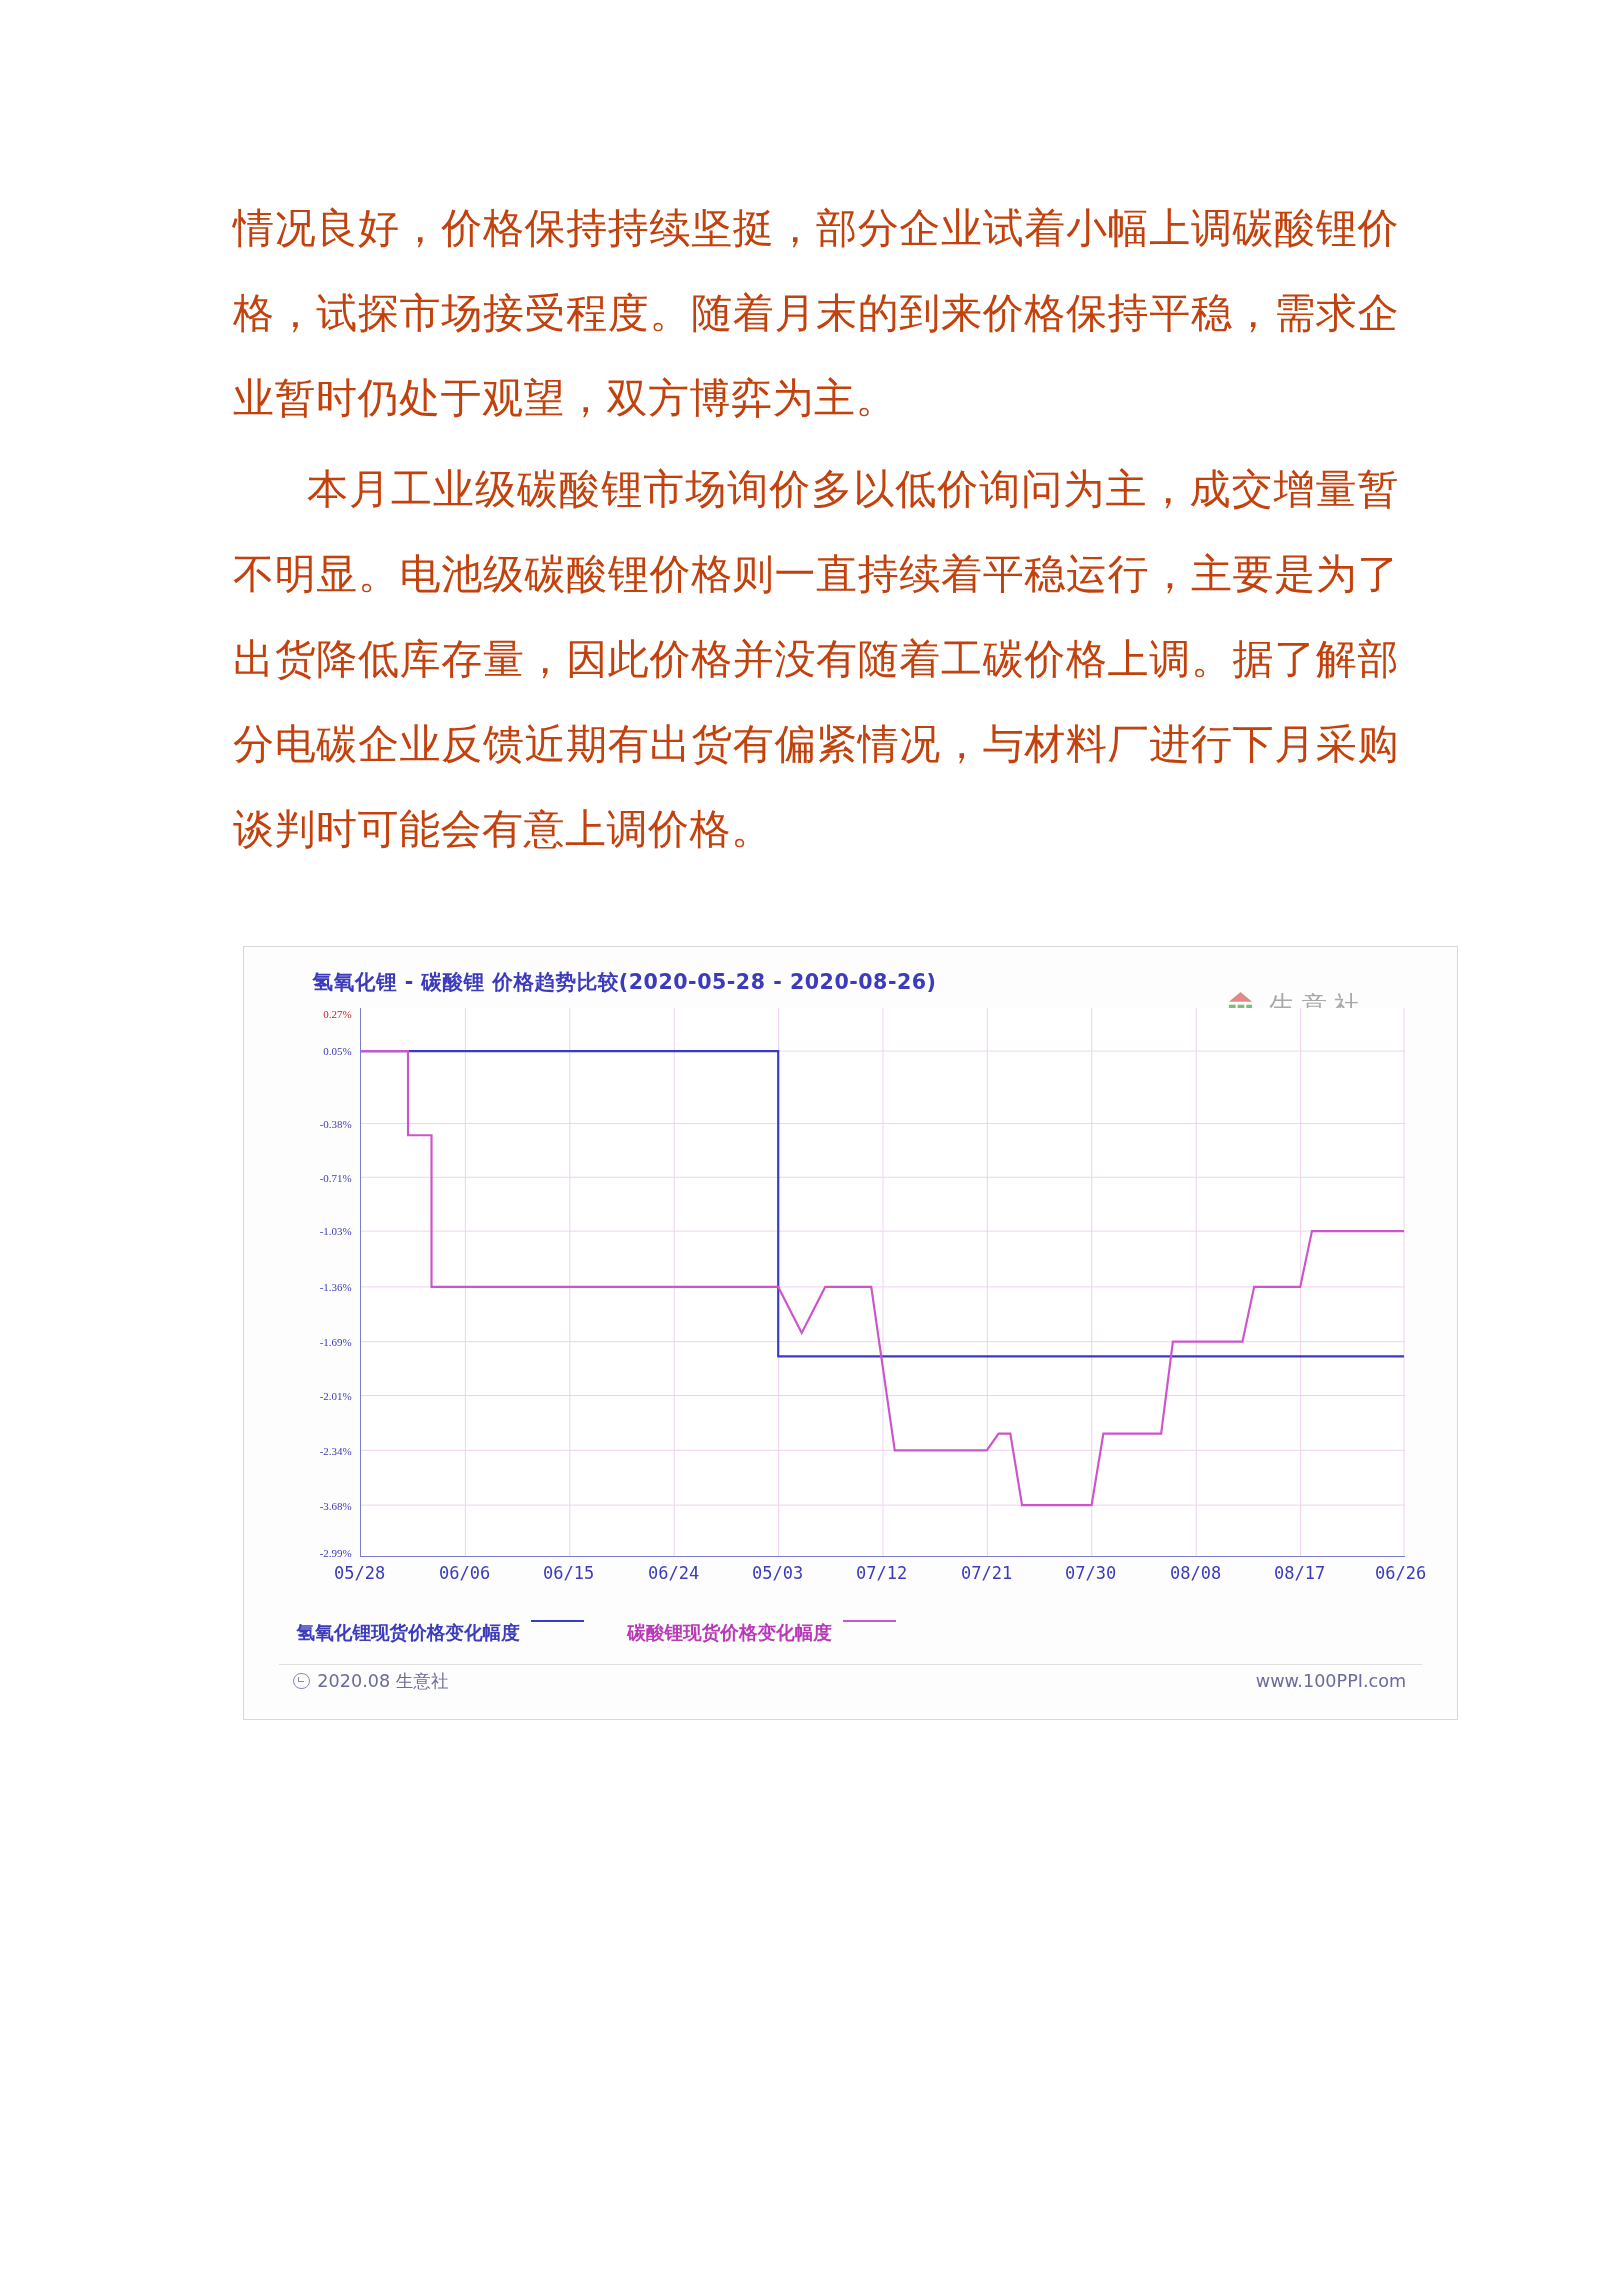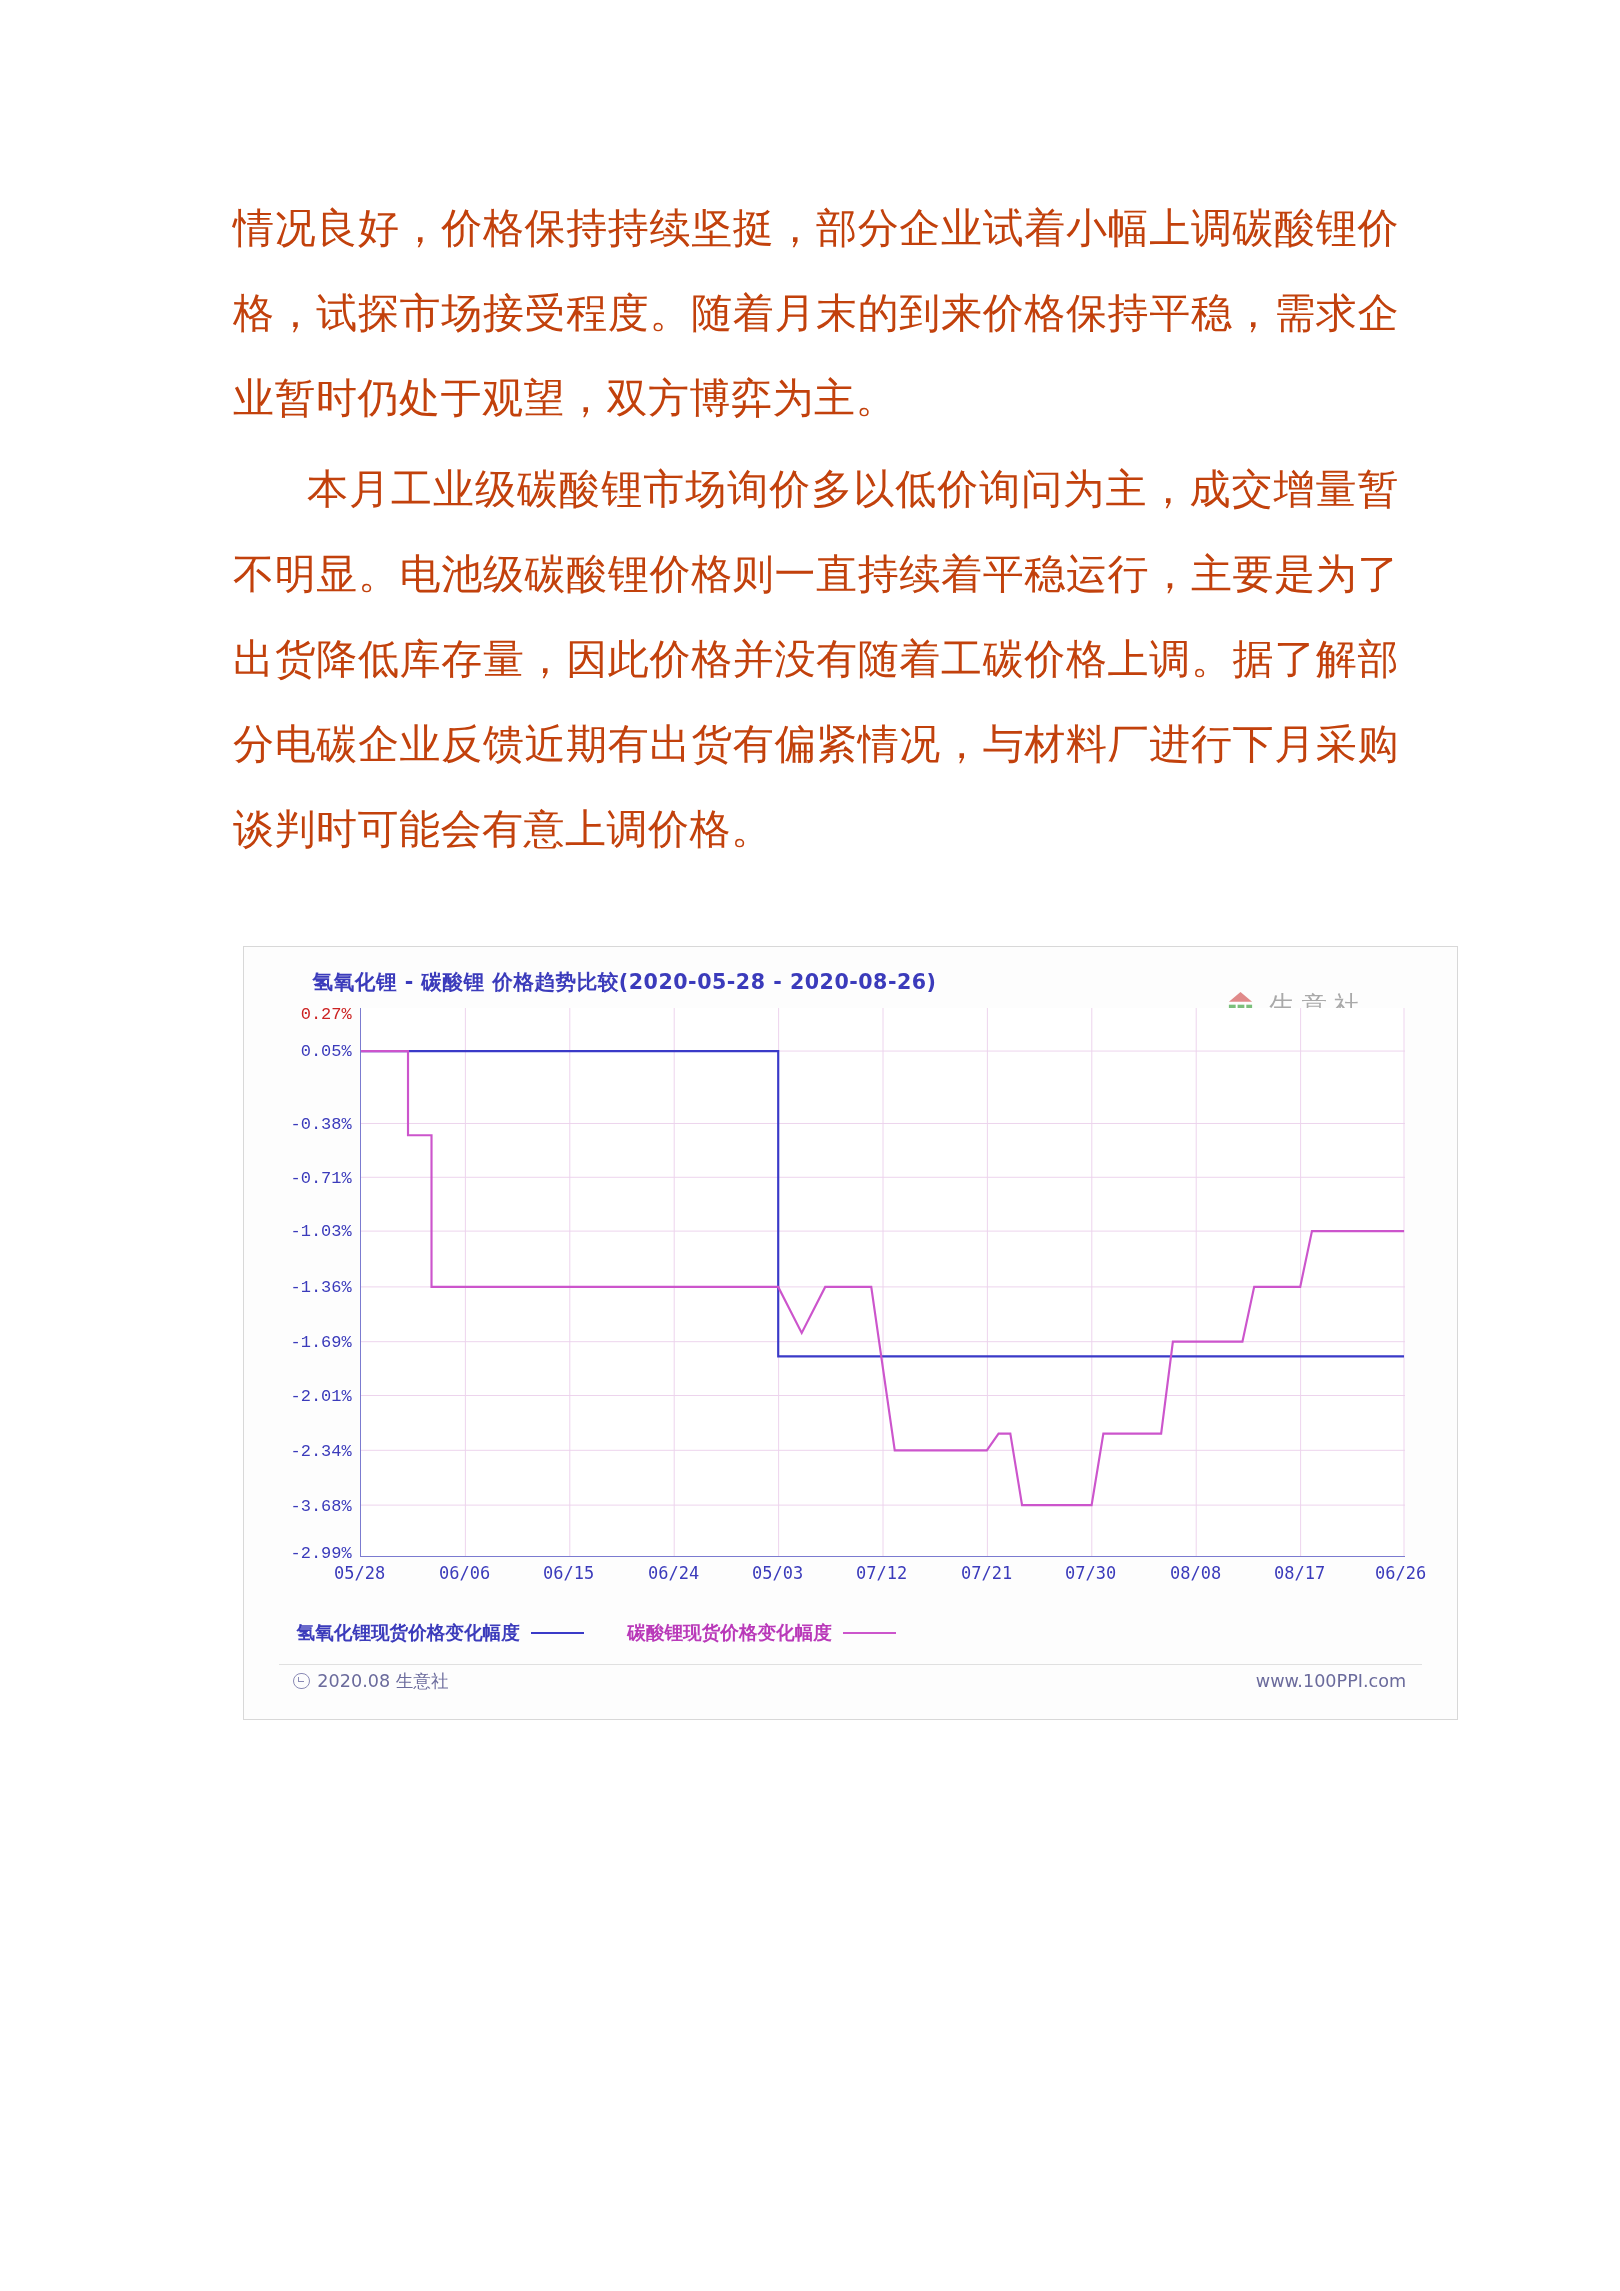--- a/index.html
+++ b/index.html
@@ -80,22 +80,22 @@
   .y-labels {
     position: absolute;
     left: 0;
     top: 0;
     width: 94px;
     height: 549px;
   }
   .y-lab {
     position: absolute;
     right: 3.9px;
-    font-family: Liberation Mono, monospace;
-    font-size: 17px;
+    font-family: Liberation Serif, serif;
+    font-size: 11px;
     color: #3b3bbb;
     transform: translateY(-50%);
     white-space: nowrap;
   }
   .y-lab.top-red {
     color: #cc2222;
   }
   .plot {
     position: absolute;
     left: 98px;
@@ -155,21 +155,20 @@
     left: -43px;
     top: 2px;
     width: 29px;
     height: 25.5px;
   }
   .legend {
     position: absolute;
     left: 35px;
     top: 659px;
     display: flex;
-    align-items: center;
     gap: 11px;
     font-family: "DejaVu Sans", sans-serif;
     font-size: 18.6px;
     font-weight: bold;
   }
   .legend .l1 { color: #3b3bbb; }
   .legend .l2 { color: #b939b9; }
   .swatch {
     display: inline-block;
     width: 53px;

